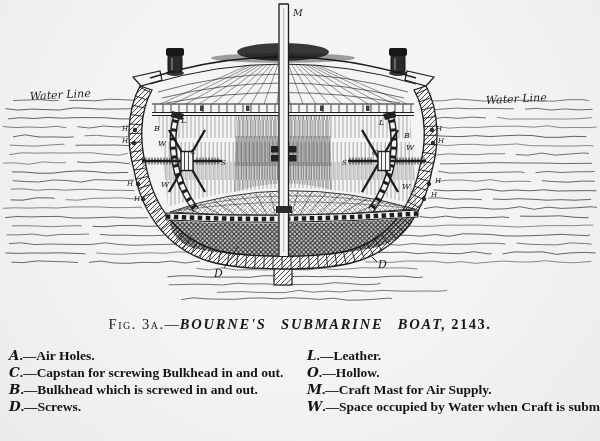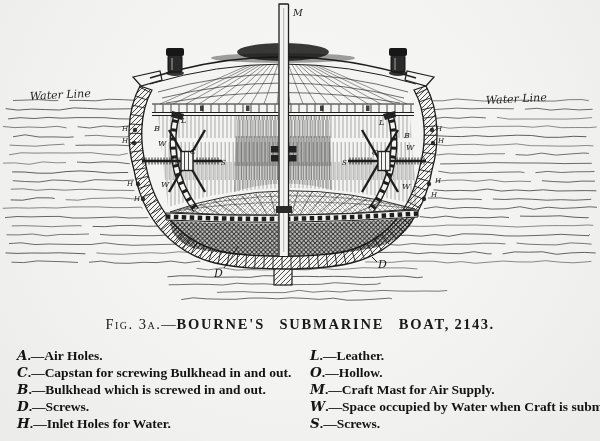--- a/index.html
+++ b/index.html
@@ -3,24 +3,24 @@
 <meta charset="utf-8">
 <style>
   html,body{margin:0;padding:0;}
   body{background:#e8e8e6;font-family:"Liberation Serif",serif;}
   .stage{position:relative;width:600px;height:441px;overflow:hidden;
          background:radial-gradient(circle at 50% 38%, #f7f7f5 0%, #f3f3f1 55%, #ebebe9 100%);}
   svg{display:block;}
   .caption{position:absolute;top:316px;left:0;width:600px;text-align:center;
            color:#191919;font-size:14.5px;letter-spacing:.6px;white-space:nowrap;}
   .cap-prefix{font-variant:small-caps;letter-spacing:1.5px;font-weight:400;}
-  .cap-title{font-weight:600;letter-spacing:1.8px;word-spacing:9px;}
+  .cap-title{font-style:italic;font-weight:600;letter-spacing:1.8px;word-spacing:9px;}
   .cap-year{font-weight:600;letter-spacing:1.5px;}
   .legend{position:absolute;top:347px;left:0;width:600px;display:flex;color:#141414;}
-  .lcol{display:flex;flex-direction:column;margin-left:8px;}
+  .lcol{display:flex;flex-direction:column;}
   .lcol-left{width:294px;padding-left:9px;}
   .lcol-right{width:290px;padding-left:4px;}
   .lrow{font-size:13.5px;font-weight:600;line-height:17.1px;white-space:nowrap;}
   .lrow i{font-family:"DejaVu Serif",serif;font-style:italic;font-weight:600;}
 </style>
 </head>
 <body>
 
 <div class="stage">
 
@@ -453,24 +453,22 @@
 <div class="caption">
   <span class="cap-prefix">Fig. 3a.</span><span>—</span><span class="cap-title">BOURNE'S  SUBMARINE  BOAT,</span>&nbsp;<span class="cap-year">2143.</span>
 </div>
 
 <div class="legend">
   <div class="lcol lcol-left" id="legend-left-col">
         <div class="lrow"><i>A</i><span>.—</span><span>Air Holes.</span></div>
         <div class="lrow"><i>C</i><span>.—</span><span>Capstan for screwing Bulkhead in and out.</span></div>
         <div class="lrow"><i>B</i><span>.—</span><span>Bulkhead which is screwed in and out.</span></div>
         <div class="lrow"><i>D</i><span>.—</span><span>Screws.</span></div>
-        <div class="lrow"><i>H</i><span>.—</span><span>Inlet Holes for Water.</span></div>
       </div>
   <div class="lcol lcol-right" id="legend-right-col">
         <div class="lrow"><i>L</i><span>.—</span><span>Leather.</span></div>
         <div class="lrow"><i>O</i><span>.—</span><span>Hollow.</span></div>
         <div class="lrow"><i>M</i><span>.—</span><span>Craft Mast for Air Supply.</span></div>
         <div class="lrow"><i>W</i><span>.—</span><span>Space occupied by Water when Craft is submerged</span></div>
-        <div class="lrow"><i>S</i><span>.—</span><span>Screws.</span></div>
       </div>
 </div>
 
 </div>
 
 </body></html>

